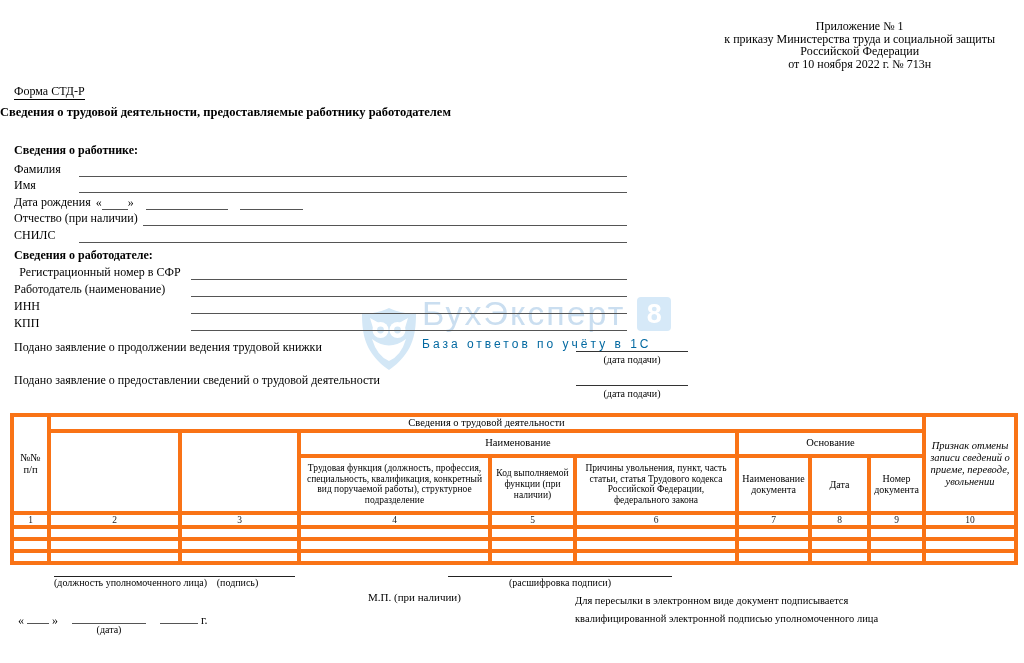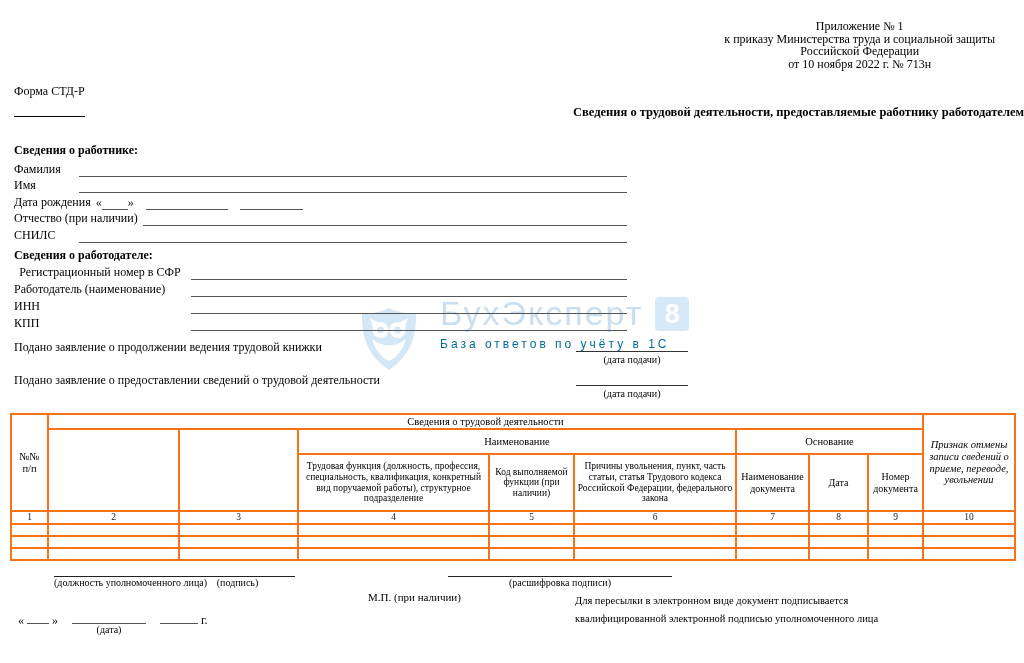--- a/index.html
+++ b/index.html
@@ -5,34 +5,34 @@
   * { margin:0; padding:0; box-sizing:border-box; }
   html,body { background:#fff; }
   .page {
     position:relative; width:1024px; height:663px; background:#ffffff;
     font-family:"Liberation Serif","DejaVu Serif",serif; color:#000;
     overflow:hidden;
   }
   
   .watermark { position:absolute; left:360px; top:295px; z-index:0; display:flex; align-items:flex-start; pointer-events:none; }
   .wm-shield { width:58px; height:68px; margin-top:10px; }
-  .wm-textcol { margin-left:22px; }
+  .wm-textcol { margin-left:4px; }
   .wm-brandrow { display:flex; align-items:flex-start; font-family:"Liberation Sans","DejaVu Sans",sans-serif; }
   .wm-brand { font-size:34px; line-height:36px; letter-spacing:2px; color:#cadef0; font-weight:400; }
   .wm-badge { margin-left:12px; margin-top:2px; width:34px; height:34px; background:#d6e9f8; border-radius:4px;
     color:#ffffff; font-size:27px; font-weight:bold; display:flex; align-items:center; justify-content:center;
     font-family:"Liberation Sans","DejaVu Sans",sans-serif; }
   .wm-tagline { margin-top:6px; font-family:"Liberation Sans","DejaVu Sans",sans-serif;
     font-size:12px; letter-spacing:3px; color:#0369a1; }
   
   .content { position:relative; z-index:1; }
   .appendix { position:absolute; top:20px; right:29px; text-align:center; font-size:12px; line-height:12.5px; }
   .form-code { position:absolute; left:14px; top:84px; font-size:12px; }
-  .form-code span { border-bottom:1px solid #000; padding-bottom:18px; }
-  .doc-title { position:absolute; left:0; top:105px; width:100%; text-align:right; font-weight:bold; font-size:12.5px; }
+  .form-code span { border-bottom:1px solid #000; padding-bottom:1px; }
+  .doc-title { position:absolute; left:0; top:105px; width:100%; text-align:left; font-weight:bold; font-size:12.5px; }
   
   .section { position:absolute; left:14px; width:613px; font-size:12px; }
   .worker-section { top:143px; }
   .employer-section { top:248px; }
   .section-heading { font-weight:bold; height:17px; }
   .frow { display:flex; align-items:flex-end; height:16.6px; }
   .frow .flabel { white-space:nowrap; padding-right:5px; }
   .frow .flabel.w65 { min-width:65px; }
   .frow .flabel.w176 { min-width:177px; }
   .fline { flex:1; border-bottom:1px solid #555; height:14px; }
@@ -45,21 +45,21 @@
   .statement2 { top:373px; }
   .st-text { position:absolute; left:0; top:0; white-space:nowrap; }
   .st-lineblock { position:absolute; left:562px; width:112px; text-align:center; }
   .statement1 .st-lineblock { top:1px; }
   .statement2 .st-lineblock { top:2px; }
   .st-line { border-bottom:1px solid #333; height:11px; }
   .small-caption { font-size:10px; white-space:nowrap; }
   
   .doc-table { position:absolute; left:10px; top:413px; width:1004px; border-collapse:collapse; table-layout:fixed;
     text-align:center; font-size:9.5px; line-height:1.12; }
-  .doc-table td { border:2px solid #f97316; padding:0 2px; vertical-align:middle; overflow:hidden; }
+  .doc-table td { border:4px solid #f97316; padding:0 2px; vertical-align:middle; overflow:hidden; }
   .r1 td { height:15px; font-size:10.5px; }
   .r2 td { height:25px; font-size:10.5px; }
   .r3 td { height:57px; }
   .rnum td { height:12px; font-size:9.5px; color:#222; }
   .rbody td { height:12px; }
   .cell-no { font-size:9px; }
   .cell-c10 { font-size:10.5px;font-style:italic; }
   .cell-c789 { font-size:10px; }
   
   .sig-block { position:absolute; text-align:center; }

